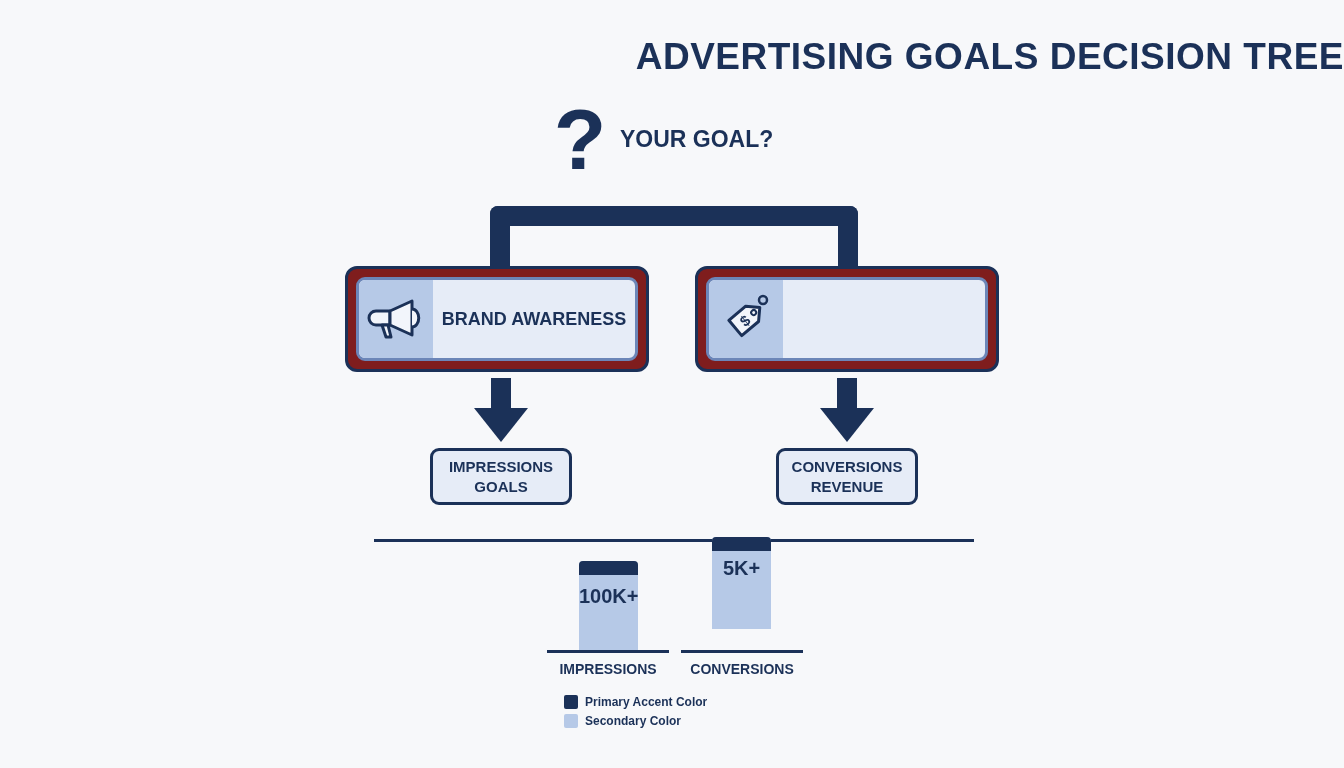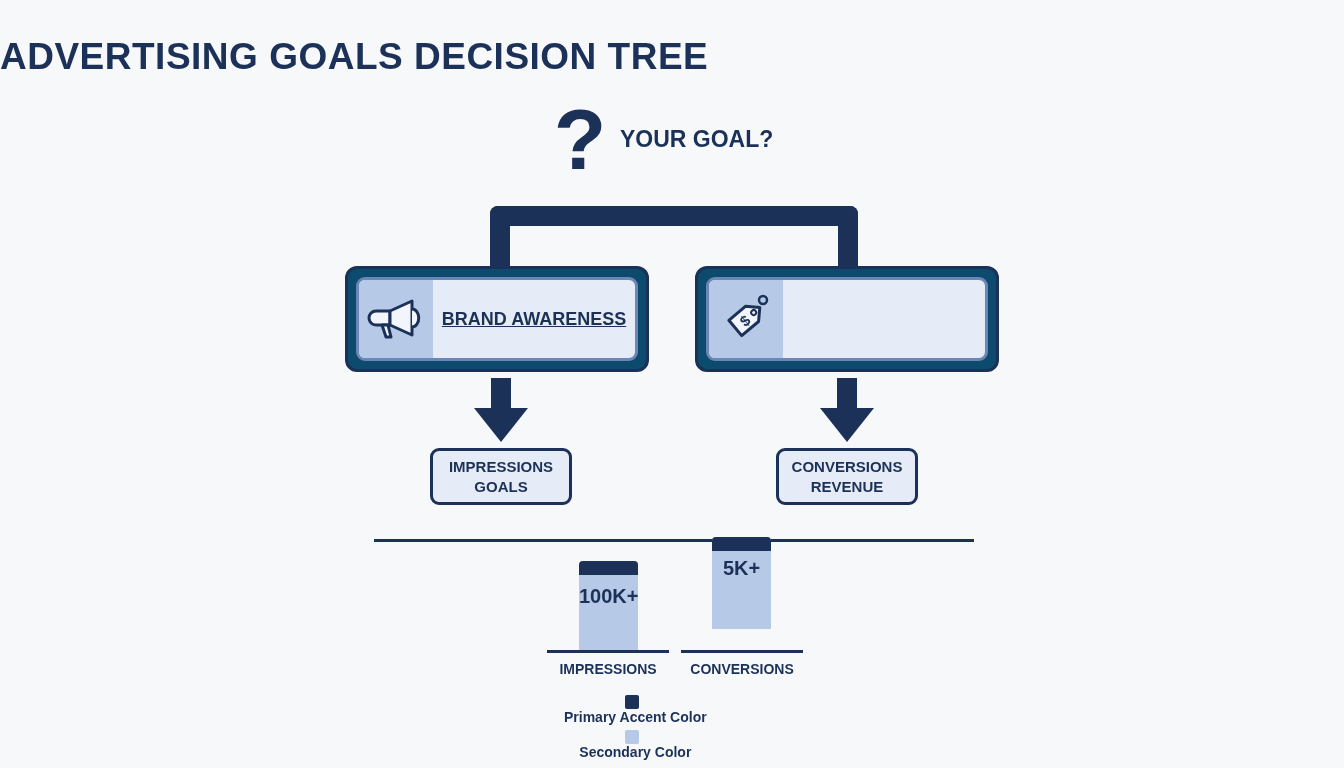--- a/index.html
+++ b/index.html
@@ -5,39 +5,38 @@
   * { box-sizing: border-box; margin: 0; padding: 0; }
   html, body { width: 1344px; height: 768px; overflow: hidden; }
   body {
     background: #f7f8fa;
     font-family: "Liberation Sans", "DejaVu Sans", sans-serif;
     color: #1b3158;
     position: relative;
   }
   .abs { position: absolute; }
   .title {
-    left: 0; width: 1344px; top: 36px; text-align: left;
+    left: 0; width: 1344px; top: 36px; text-align: right;
     font-size: 37px; font-weight: bold; letter-spacing: 0.5px; color: #1b3158;
   }
   .qmark {
     left: 552px; top: 96px; width: 56px; height: 86px;
     font-size: 86px; font-weight: bold; line-height: 86px; color: #1b3158; text-align: center;
   }
   .goal-q { left: 620px; top: 126px; font-size: 23px; font-weight: bold; color: #1b3158; }
 
   .connector {
     left: 490px; top: 206px; width: 368px; height: 62px;
     border: 20px solid #1b3158; border-bottom: none; border-radius: 8px 8px 0 0;
   }
 
   .goal-card {
     width: 304px; height: 106px; top: 266px;
-    border: 3px solid #1b3158; border-radius: 12px; background: #0c4a6e;
+    border: 3px solid #1b3158; border-radius: 12px; background: #7f1d1d;
     padding: 8px;
-    text-decoration: underline;
   }
   .goal-inner {
     width: 100%; height: 100%; border: 3px solid #6c86b8; border-radius: 9px;
     background: #e6ecf7; display: flex; overflow: hidden;
   }
   .goal-icon-wrap {
     width: 74px; height: 100%; background: #b6c9e7;
     display: flex; align-items: center; justify-content: center;
   }
   .goal-label {
@@ -64,21 +63,21 @@
   .bar {
     width: 59px; background: #b6c9e7; border-radius: 4px 4px 0 0; overflow: hidden;
   }
   .bar-cap { height: 14px; background: #1b3158; }
   .bar-val {
     text-align: center; font-size: 20px; font-weight: bold; color: #1b3158;
   }
   .baseline { height: 3px; background: #1b3158; }
   .bar-label { font-size: 14px; font-weight: bold; color: #1b3158; text-align: center; }
 
-  .legend-row { display: flex; align-items: center; font-size: 14px; font-weight: bold; color: #1b3158; flex-direction: column; }
+  .legend-row { display: flex; align-items: center; font-size: 12px; font-weight: bold; color: #1b3158; }
   .swatch { width: 14px; height: 14px; margin-right: 7px; border-radius: 2px; }
 </style>
 </head>
 <body>
 
 <div class="abs title">ADVERTISING GOALS DECISION TREE</div>
 
 <div class="abs qmark">?</div>
 <div class="abs goal-q">YOUR GOAL?</div>
 

